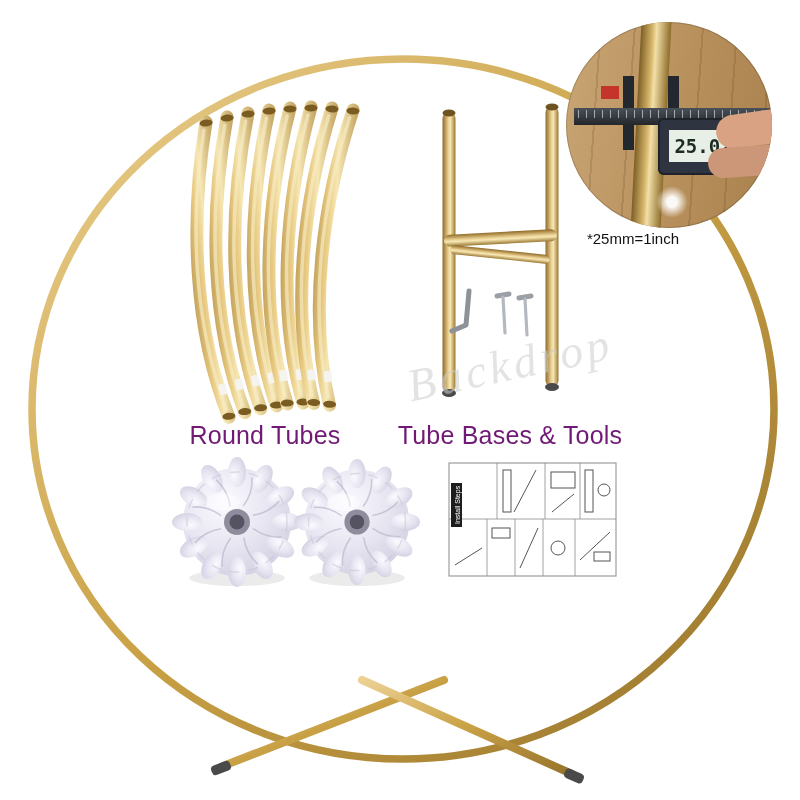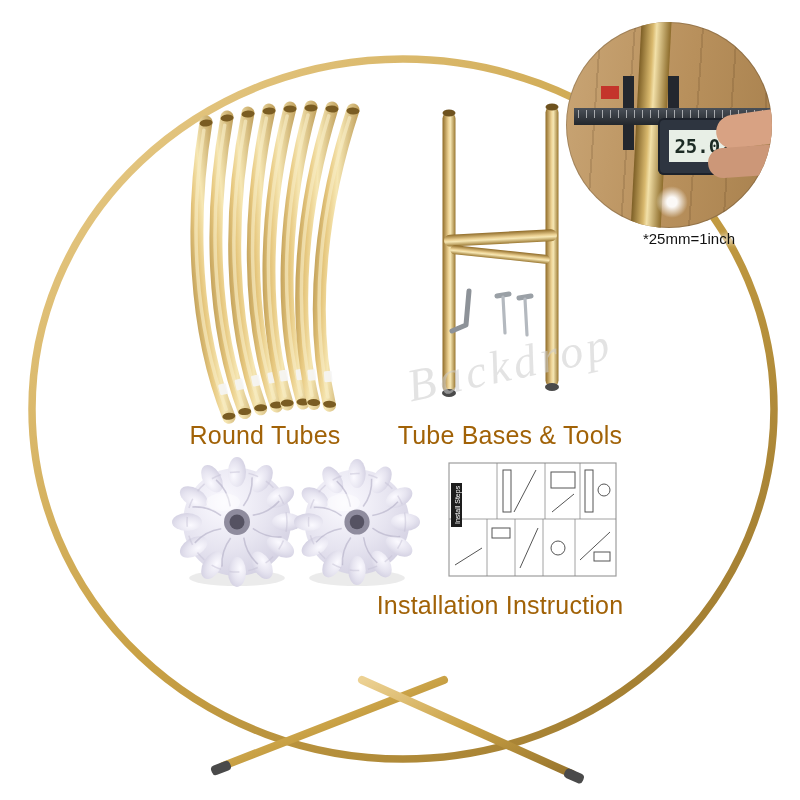--- a/index.html
+++ b/index.html
@@ -3,21 +3,21 @@
 <meta charset="utf-8">
 <style>
   html,body { margin:0; padding:0; background:#fff; }
   .stage {
     position:relative; width:800px; height:800px; background:#fff;
     overflow:hidden; font-family:"Liberation Sans", sans-serif;
   }
   svg.scene { position:absolute; inset:0; display:block; }
 
   .label {
-    position:absolute; color:#a16207; font-size:25px; text-align:center;
+    position:absolute; color:#701a75; font-size:25px; text-align:center;
     letter-spacing:0.2px;
   }
   .label-round-tubes   { left:150px; top:421px; width:230px; }
   .label-tube-bases    { left:383px; top:421px; width:254px; }
   .label-waterbags     { left:150px; top:591px; width:215px; }
   .label-installation  { left:368px; top:591px; width:264px; }
 
   .watermark {
     position:absolute; left:340px; top:338px; width:340px;
     font-family:"Liberation Serif", serif; font-style:italic;
@@ -58,21 +58,21 @@
     position:absolute; left:11px; top:12px; width:68px; height:32px;
     background:#e8efe6; display:flex; align-items:center; justify-content:center;
     font-family:"DejaVu Sans Mono", monospace; font-size:19px; font-weight:bold; color:#1c2b24;
   }
   .finger-1 { position:absolute; right:-18px; top:90px;  width:74px; height:34px; background:#d8a283; border-radius:18px; transform:rotate(-8deg); }
   .finger-2 { position:absolute; right:-22px; top:124px; width:86px; height:30px; background:#cc9778; border-radius:16px; transform:rotate(-4deg); }
   .sparkle  { position:absolute; left:90px; top:164px; width:32px; height:32px;
     background:radial-gradient(circle, rgba(255,255,255,.95) 0 22%, rgba(255,255,255,0) 70%); }
 
   .size-note {
-    position:absolute; left:604px; top:230px; width:170px; text-align:center;
+    position:absolute; left:548px; top:230px; width:170px; text-align:center;
     font-size:15px; color:#111; text-shadow:0 0 4px #fff, 0 0 6px #fff;
   }
 </style>
 </head>
 <body>
 
 <div class="stage">
 
   <svg class="scene" width="800" height="800" viewBox="0 0 800 800">
     <defs>
@@ -223,21 +223,20 @@
       </g>
       <rect x="451" y="483" width="11" height="44" fill="#1d1d1d"></rect>
       <text transform="translate(459.5,524) rotate(-90)" font-size="7" fill="#ffffff" font-family="Liberation Sans, sans-serif">Install Steps</text>
     </g>
   </svg>
 
   <div class="watermark">Backdrop</div>
 
   <div class="label label-round-tubes">Round Tubes</div>
   <div class="label label-tube-bases">Tube Bases &amp;  Tools</div>
-  <div class="label label-installation">Installation Instruction</div>
 
   <div class="inset">
     <div class="planks"></div>
     <div class="inset-tube"></div>
     <div class="jaw jaw-fixed"></div>
     <div class="jaw jaw-slide"></div>
     <div class="beam">
       <div class="ticks"></div>
     </div>
     <div class="red-label"></div>

